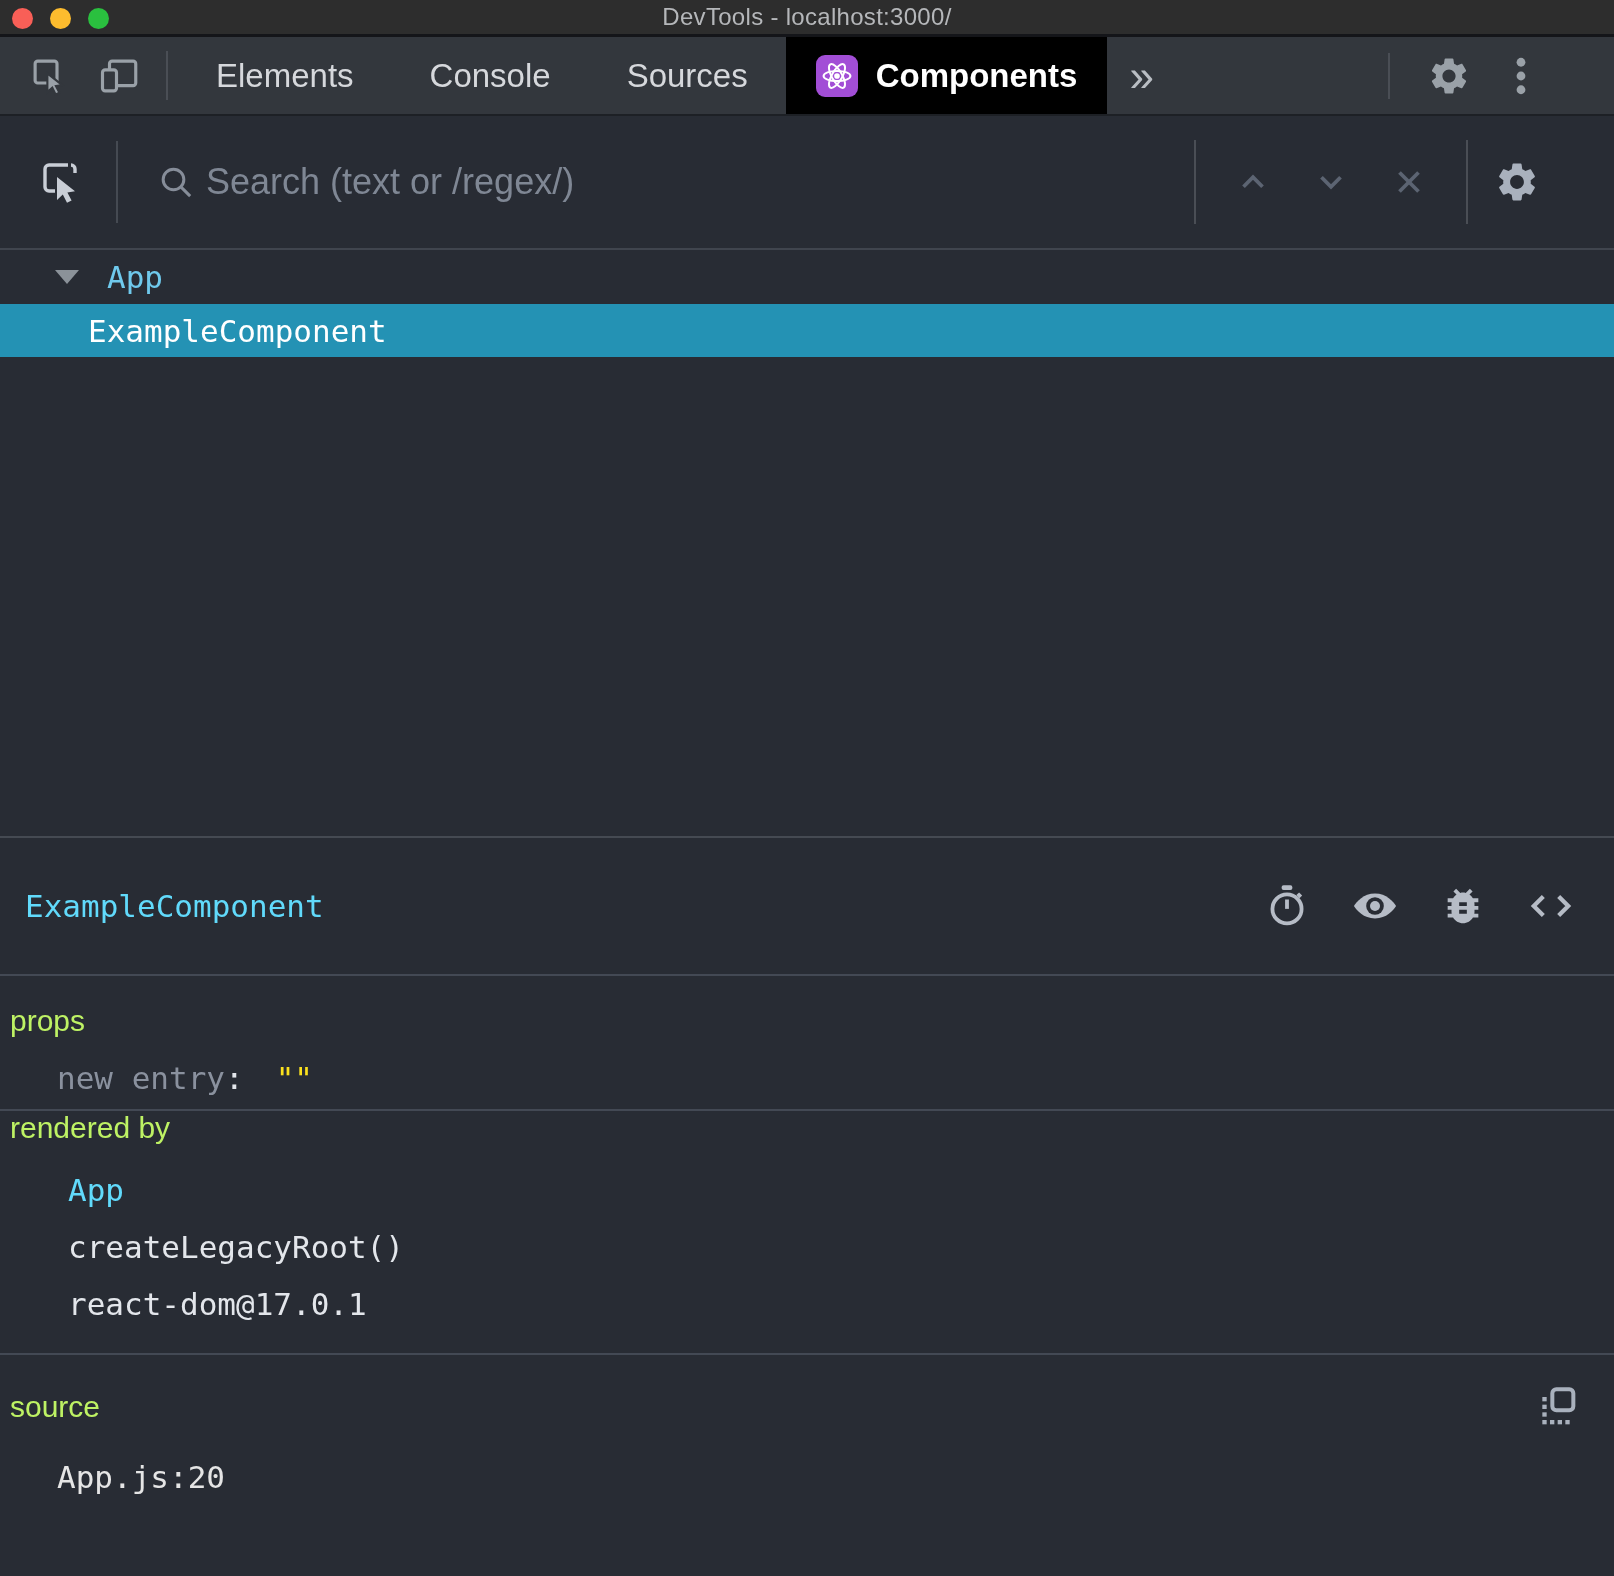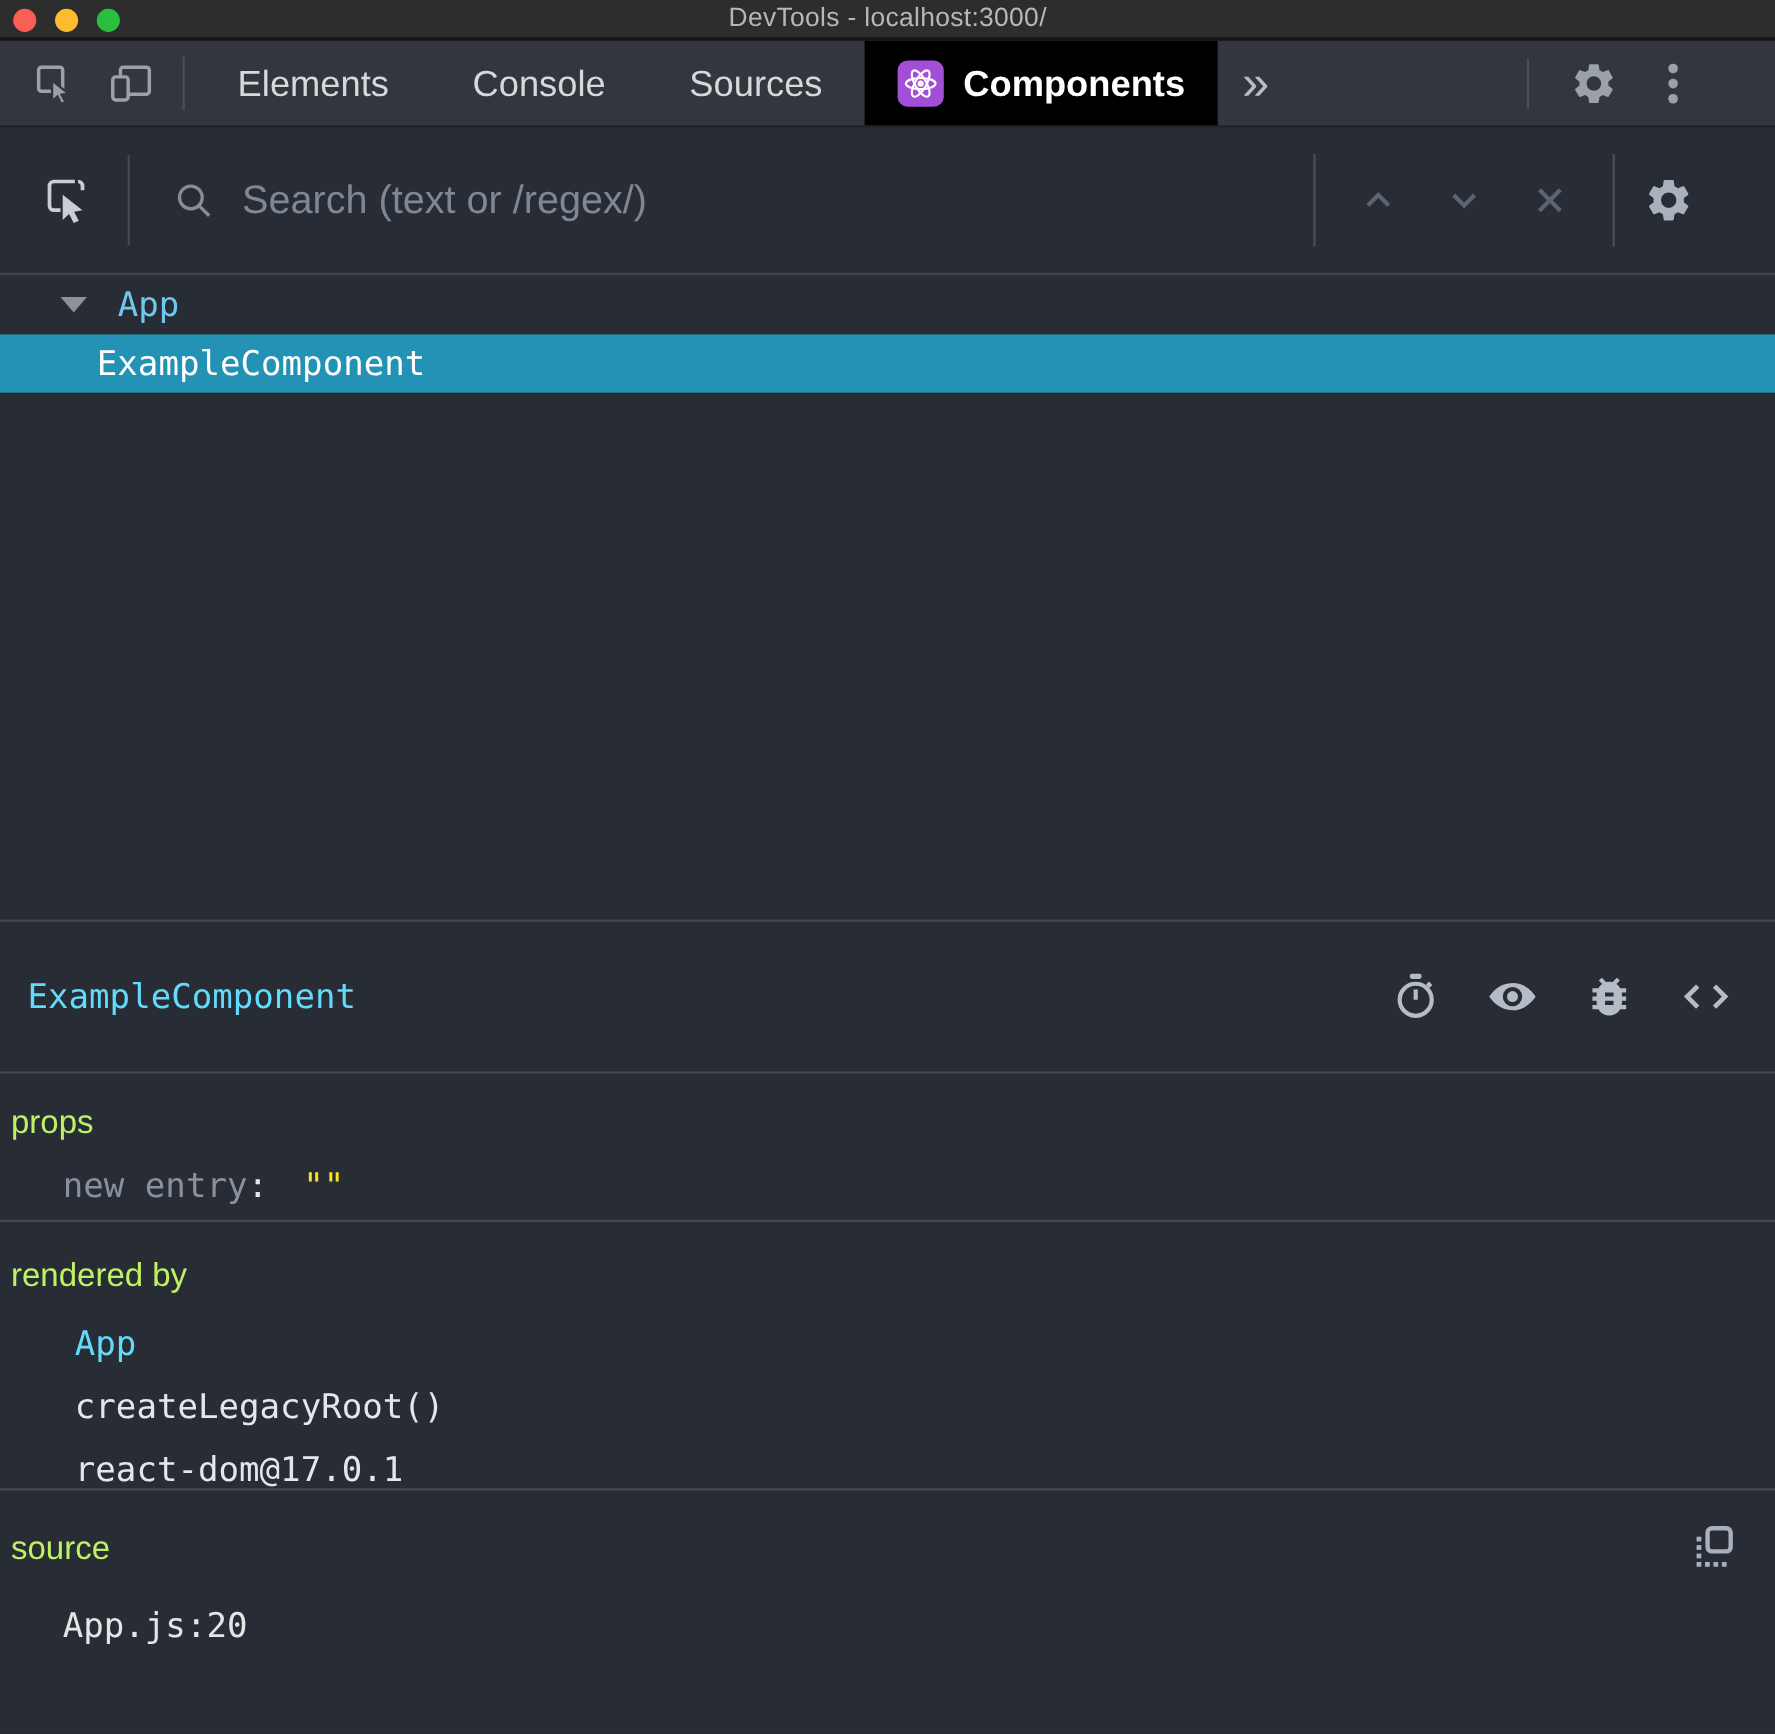--- a/index.html
+++ b/index.html
@@ -49,21 +49,21 @@
     height: 134px; border-bottom: 2px solid #40454e; background: #282c34;
     display: flex; align-items: center; flex: 0 0 auto;
   }
   .searchrow svg { display: block; }
   .search-inspect { margin-left: 32px; padding: 6px; cursor: pointer; }
   .search-sep { width: 2px; height: 82px; background: #454a52; margin: 0 26px 0 24px; }
   .search-magnifier { margin-left: 12px; }
   .search-input {
     flex: 1; background: transparent; border: none; outline: none;
     color: #eab308; font-size: 36px; font-family: "Liberation Sans", sans-serif;
-    margin-left: 24px; min-width: 100px;
+    margin-left: 10px; min-width: 100px;
   }
   .search-input::placeholder { color: #7f8794; opacity: 1; }
   .search-controls { display: flex; align-items: center; padding-right: 74px; }
   .search-ctl { padding: 0 20px; cursor: pointer; display: flex; align-items: center; }
 
   
   .tree { height: 586px; flex: 0 0 auto; background: #282c34; overflow: hidden; font-family: "DejaVu Sans Mono", monospace; }
   .tree-row { height: 54px; display: flex; align-items: center; font-size: 31px; cursor: pointer; }
   .tree-row .expander {
     width: 0; height: 0; margin-left: 55px;
@@ -87,21 +87,21 @@
 
   .section { border-bottom: 2px solid #434954; }
   .section-label { color: #bef264; font-size: 30px; padding-left: 10px; }
 
   .section.props { height: 135px; padding-top: 28px; }
   .prop-row { margin-top: 22px; padding-left: 57px; font-family: "DejaVu Sans Mono", monospace; font-size: 31px; }
   .prop-key { color: #8a919e; }
   .prop-colon { color: #e3e6eb; }
   .prop-value { color: #fbe11e; margin-left: 32px; }
 
-  .section.rendered { height: 244px; padding-top: 32px; }
+  .section.rendered { height: 244px; }
   .rendered-item { padding-left: 68px; font-family: "DejaVu Sans Mono", monospace; font-size: 31px; color: #e3e6eb; margin-top: 23px; line-height: 34px; }
   .rendered-item.link { color: #61dafb; cursor: pointer; }
   .rendered-item.first { margin-top: 28px; }
 
   .section.source { border-bottom: none; padding-top: 30px; flex: 1; }
   .source-label-row { display: flex; align-items: center; }
   .source-label-row .section-label { flex: 1; }
   .copy-btn { padding-right: 36px; cursor: pointer; }
   .source-value { padding-left: 57px; margin-top: 30px; font-family: "DejaVu Sans Mono", monospace; font-size: 31px; color: #e5e5e5; }
 </style>

